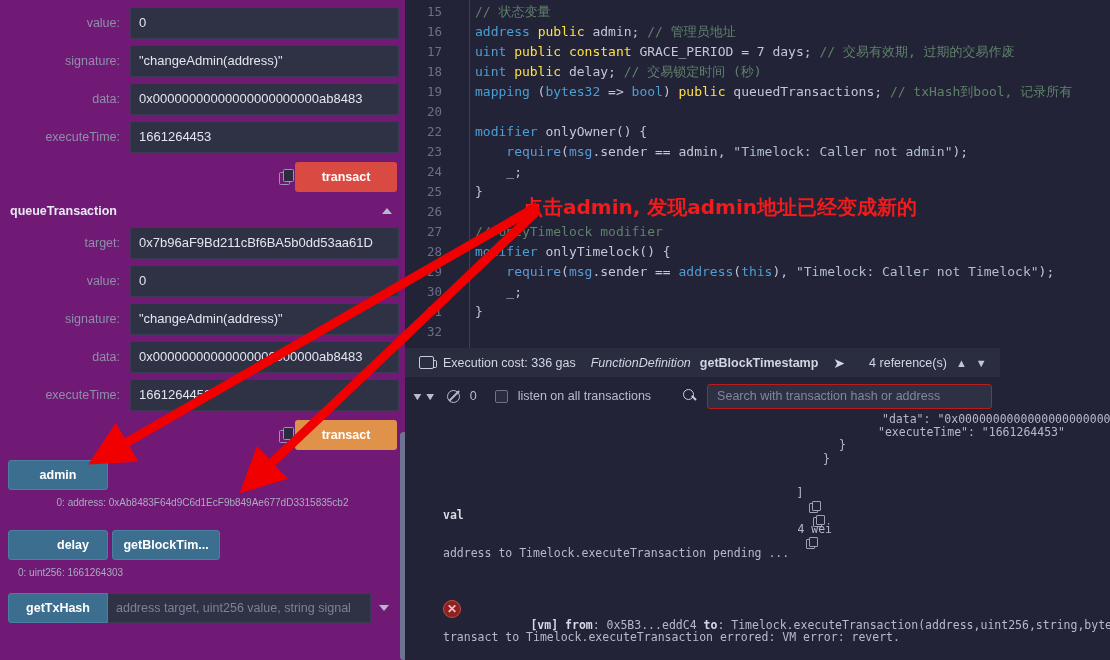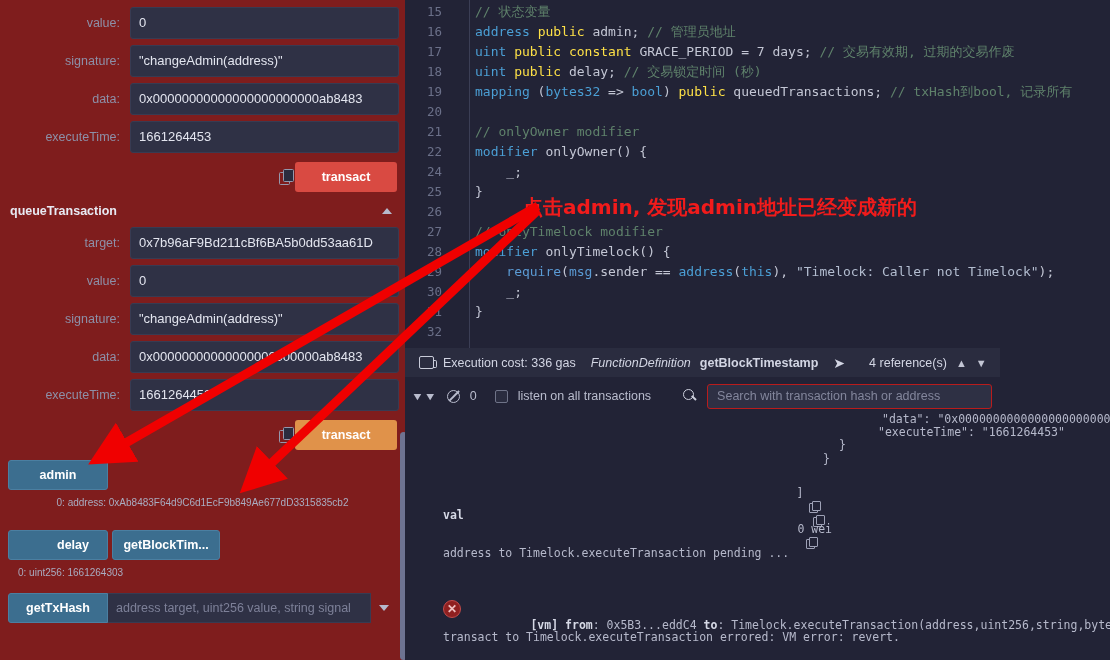--- a/index.html
+++ b/index.html
@@ -7,21 +7,21 @@
     width: 1110px; height: 660px;
     background: #222336;
     font-family: "Liberation Sans", sans-serif;
     overflow: hidden;
   }
   #app { position: relative; width: 1110px; height: 660px; display: flex; }
 
   
   #left-panel {
     width: 405px; height: 660px;
-    background: #7f1d1d;
+    background: #701a75;
     position: relative;
     overflow: hidden;
     flex: 0 0 405px;
   }
   .form-row {
     display: flex; align-items: center;
     padding: 0 6px 0 0;
     height: 34px;
     margin-bottom: 4px;
   }
@@ -425,22 +425,22 @@
 
     <div id="editor">
       <div class="gutter-bar"></div>
       <div id="code-lines" style="padding-top:2px;">
           <div class="code-line"><span class="ln">15</span><span class="code-text"><span class="c-com">// 状态变量</span></span></div>
           <div class="code-line"><span class="ln">16</span><span class="code-text"><span class="c-kw">address</span><span class="c-pl"> </span><span class="c-grn">public</span><span class="c-pl"> admin; </span><span class="c-com">// 管理员地址</span></span></div>
           <div class="code-line"><span class="ln">17</span><span class="code-text"><span class="c-kw">uint</span><span class="c-pl"> </span><span class="c-grn">public</span><span class="c-pl"> </span><span class="c-grn">constant</span><span class="c-pl"> GRACE_PERIOD = </span><span class="c-pl">7 days</span><span class="c-pl">; </span><span class="c-com">// 交易有效期, 过期的交易作废</span></span></div>
           <div class="code-line"><span class="ln">18</span><span class="code-text"><span class="c-kw">uint</span><span class="c-pl"> </span><span class="c-grn">public</span><span class="c-pl"> delay; </span><span class="c-com">// 交易锁定时间 (秒)</span></span></div>
           <div class="code-line"><span class="ln">19</span><span class="code-text"><span class="c-kw">mapping</span><span class="c-pl"> (</span><span class="c-kw">bytes32</span><span class="c-pl"> =&gt; </span><span class="c-kw">bool</span><span class="c-pl">) </span><span class="c-grn">public</span><span class="c-pl"> queuedTransactions; </span><span class="c-com">// txHash到bool, 记录所有</span></span></div>
           <div class="code-line"><span class="ln">20</span><span class="code-text"></span></div>
-          <div class="code-line"><span class="ln">21</span><span class="code-text"><span class="c-com">// onlyOwner modifier</span></span></div>
           <div class="code-line"><span class="ln">22</span><span class="code-text"><span class="c-kw">modifier</span><span class="c-pl"> onlyOwner() {</span></span></div>
+          <div class="code-line"><span class="ln">23</span><span class="code-text"><span class="c-pl">    </span><span class="c-fn">require</span><span class="c-pl">(</span><span class="c-fn">msg</span><span class="c-pl">.sender == admin, </span><span class="c-str">"Timelock: Caller not admin"</span><span class="c-pl">);</span></span></div>
           <div class="code-line"><span class="ln">24</span><span class="code-text"><span class="c-pl">    _;</span></span></div>
           <div class="code-line"><span class="ln">25</span><span class="code-text"><span class="c-pl">}</span></span></div>
           <div class="code-line"><span class="ln">26</span><span class="code-text"></span></div>
           <div class="code-line"><span class="ln">27</span><span class="code-text"><span class="c-com">// onlyTimelock modifier</span></span></div>
           <div class="code-line"><span class="ln">28</span><span class="code-text"><span class="c-kw">modifier</span><span class="c-pl"> onlyTimelock() {</span></span></div>
           <div class="code-line"><span class="ln">29</span><span class="code-text"><span class="c-pl">    </span><span class="c-fn">require</span><span class="c-pl">(</span><span class="c-fn">msg</span><span class="c-pl">.sender == </span><span class="c-kw">address</span><span class="c-pl">(</span><span class="c-kw">this</span><span class="c-pl">), </span><span class="c-str">"Timelock: Caller not Timelock"</span><span class="c-pl">);</span></span></div>
           <div class="code-line"><span class="ln">30</span><span class="code-text"><span class="c-pl">    _;</span></span></div>
           <div class="code-line"><span class="ln">31</span><span class="code-text"><span class="c-pl">}</span></span></div>
           <div class="code-line"><span class="ln">32</span><span class="code-text"></span></div>
         </div>
@@ -473,21 +473,21 @@
       <div class="t-abs" style="left:473px; top:13px;">"executeTime": "1661264453"</div>
       <div class="t-abs" style="left:434px; top:26px;">}</div>
       <div class="t-abs" style="left:418px; top:40px;">}</div>
       <div class="t-abs" style="left:336px; top:60px;">
         <span>]</span>
         <span class="copy-sm" style="margin-left:13px;"></span>
         <span class="copy-sm" style="margin-left:17px;"></span>
       </div>
       <div class="t-abs bold-mono" style="left:38px; top:96px;">val</div>
       <div class="t-abs" style="left:337px; top:96px;">
-        <span>0 wei</span>
+        <span>4 wei</span>
         <span class="copy-sm" style="margin-left:9px;"></span>
       </div>
       <div class="t-abs" style="left:38px; top:134px;">address to Timelock.executeTransaction pending ...</div>
       <span class="err-icon" style="left:38px; top:188px;">✕</span>
       <div class="t-abs" style="left:70px; top:192px;">
         <span class="bold-mono">[vm]</span><span> <span class="bold-mono">from</span>: 0x5B3...eddC4 <span class="bold-mono">to</span>: Timelock.executeTransaction(address,uint256,string,bytes,uint256) 0x7b9</span>
       </div>
       <div class="t-abs" style="left:38px; top:218px;">transact to Timelock.executeTransaction errored: VM error: revert.</div>
     </div>
   </div>

